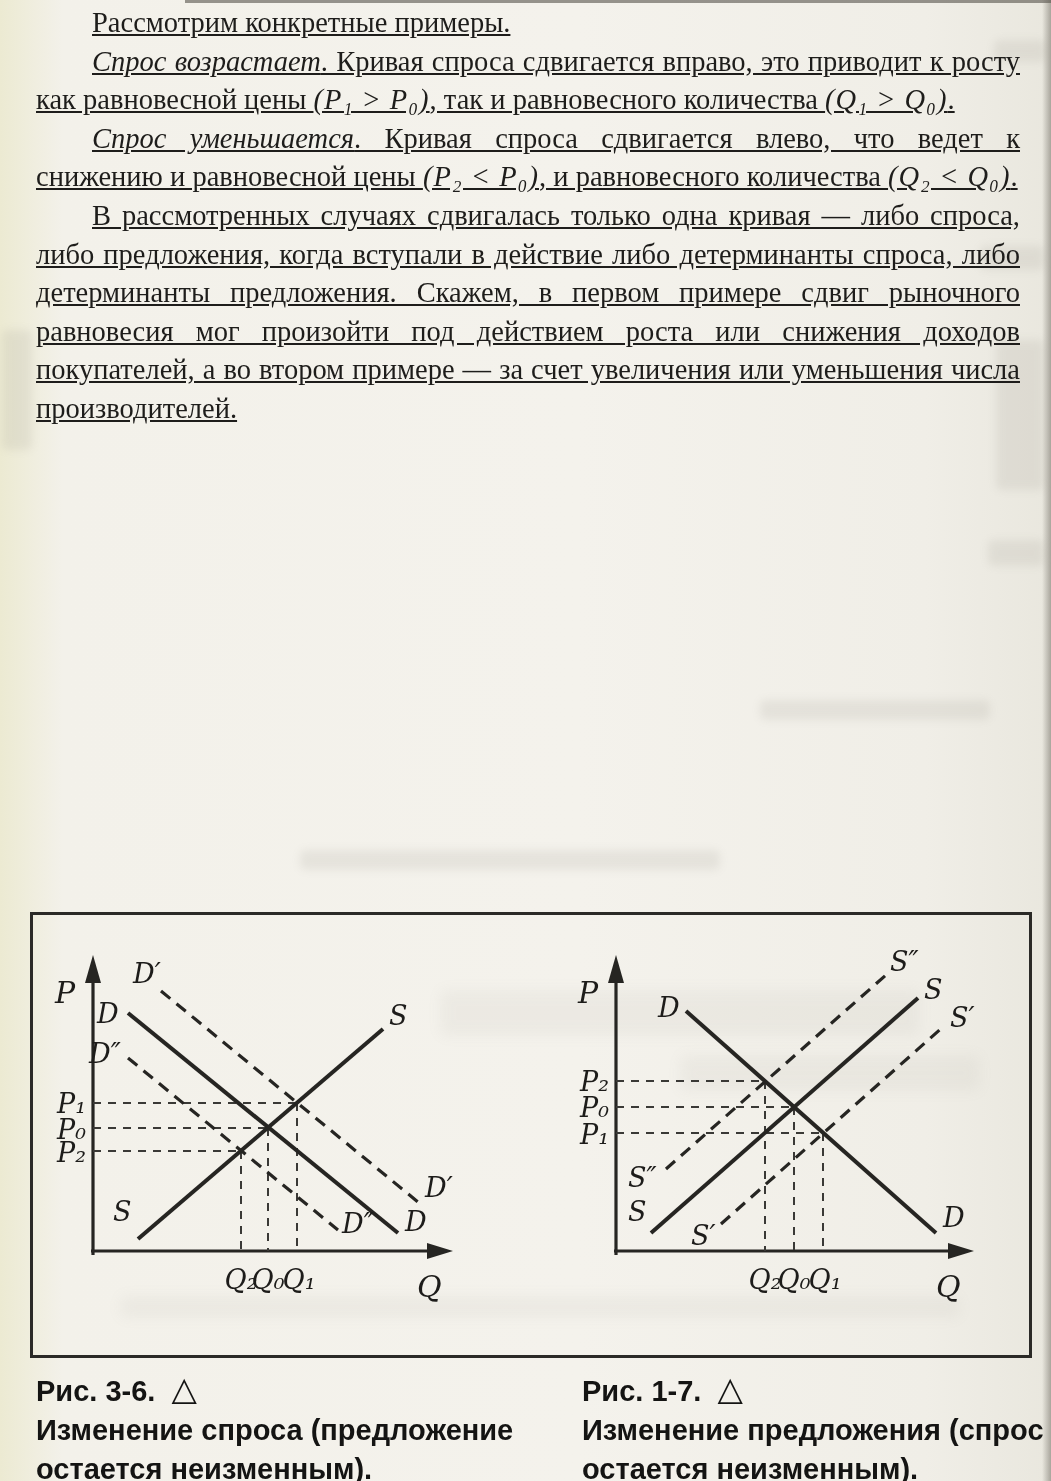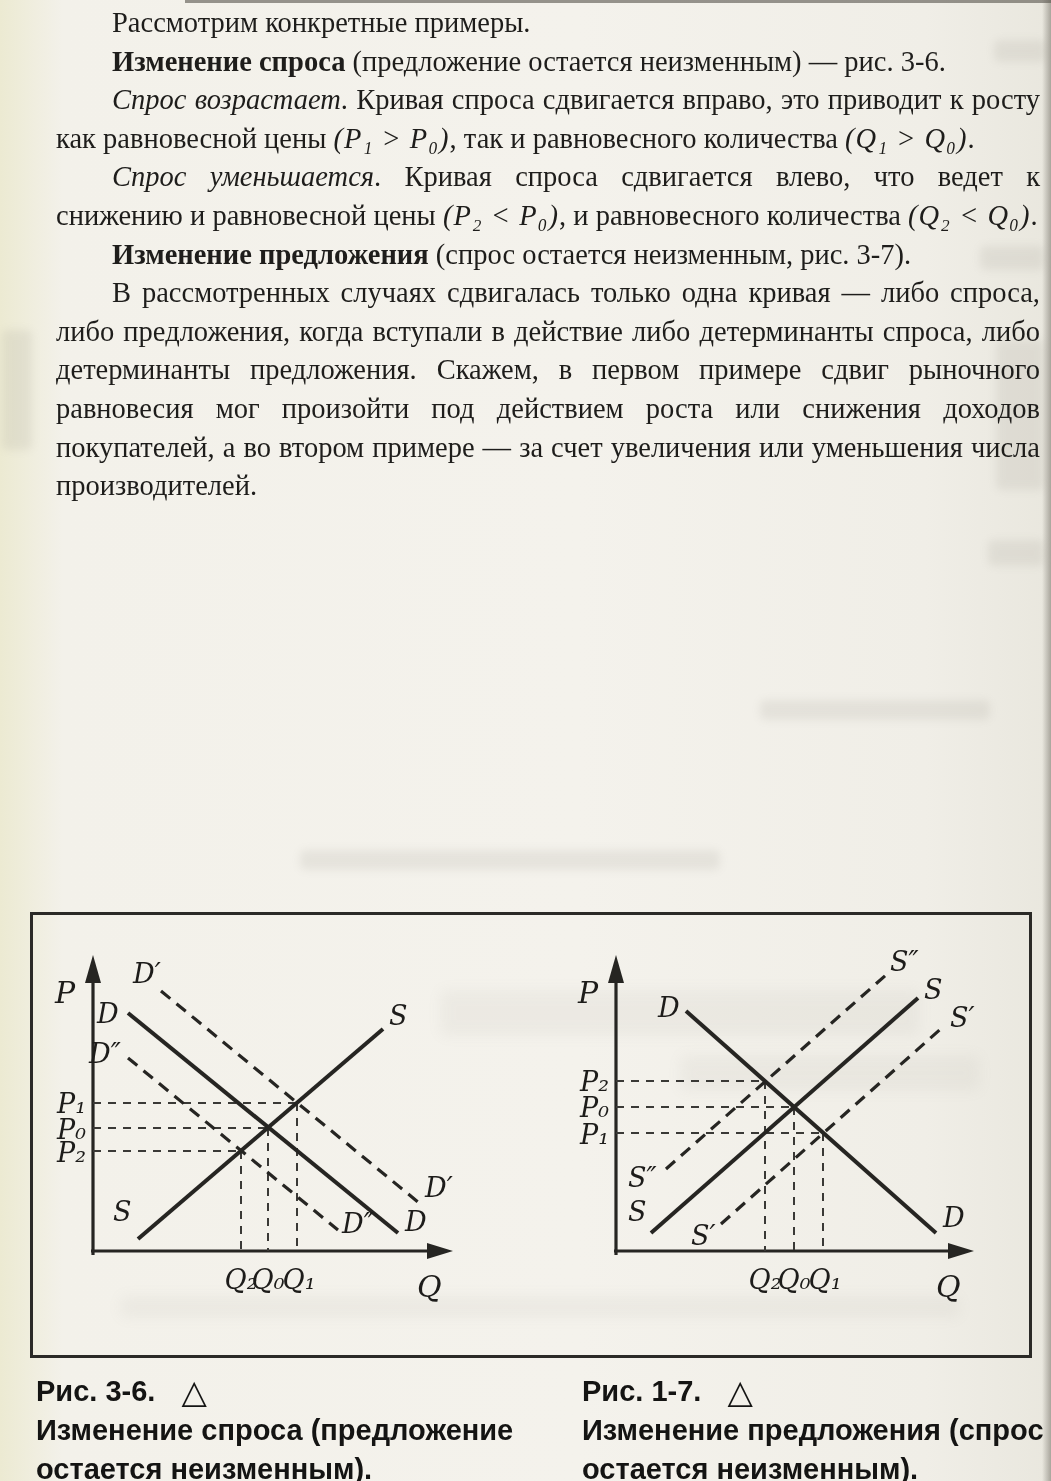--- a/index.html
+++ b/index.html
@@ -15,23 +15,24 @@
   
   .top-edge { position:absolute; top:0; left:185px; right:0; height:3px;
               background:#47443c; opacity:.55; }
   .right-edge { position:absolute; top:0; right:0; width:9px; height:100%;
                 background:linear-gradient(90deg, rgba(0,0,0,0), rgba(90,86,76,.45)); }
   .ghost { position:absolute; background:#8a867b; opacity:.13; filter:blur(4px);
            border-radius:5px; }
   .ghost.big { opacity:.07; filter:blur(7px); }
   
   .text-block {
-    position:absolute; top:4px; left:56px; width:984px;
+    position:absolute; top:4px; left:36px; width:984px;
     font-size:28.5px; line-height:38.6px;
     text-align:justify;
+    text-decoration:underline;
   }
   .text-block p { margin:0; text-indent:56px; }
   .seg-normal { font-style:normal; font-weight:normal; }
   .seg-bold   { font-weight:bold; }
   .seg-italic { font-style:italic; }
   .seg-formula{ font-style:italic; letter-spacing:1px; }
   
   .figure-box {
     position:absolute; left:30px; top:912px; width:1002px; height:446px;
     border:3px solid #2b2a27;
@@ -50,21 +51,21 @@
             font-size:27px; fill:#1d1c1a; }
   .lbl-axis { font-size:30px; }
   
   .caption {
     position:absolute; top:1372px;
     font-family:"Liberation Sans","DejaVu Sans",sans-serif;
     font-weight:bold; font-size:29px; line-height:39px; color:#141413;
   }
   .caption.c36 { left:36px;  width:492px; }
   .caption.c37 { left:582px; width:462px; }
-  .cap-ref-line { display:flex; align-items:center; gap:26px; }
+  .cap-ref-line { display:flex; gap:16px; }
   .cap-marker { font-family:"DejaVu Sans",sans-serif; font-weight:normal;
                 font-size:33px; line-height:33px; }
 </style>
 </head>
 <body>
 
 <div class="top-edge"></div>
 <div class="right-edge"></div>
 <div class="ghost" style="left:994px; top:40px;  width:52px; height:22px;"></div>
 <div class="ghost" style="left:980px; top:246px; width:64px; height:24px;"></div>
@@ -72,24 +73,22 @@
 <div class="ghost" style="left:988px; top:540px; width:56px; height:26px;"></div>
 <div class="ghost" style="left:2px;   top:330px; width:30px; height:120px;"></div>
 <div class="ghost" style="left:760px; top:700px; width:230px; height:20px;"></div>
 <div class="ghost" style="left:300px; top:850px; width:420px; height:20px;"></div>
 <div class="ghost big" style="left:440px; top:990px;  width:480px; height:46px;"></div>
 <div class="ghost big" style="left:680px; top:1055px; width:300px; height:36px;"></div>
 <div class="ghost big" style="left:120px; top:1296px; width:840px; height:22px;"></div>
 
 <div class="text-block">
     <p><span class="seg-normal">Рассмотрим конкретные примеры.</span></p>
-    <p><span class="seg-bold">Изменение спроса</span><span class="seg-normal"> (предложение остается неизменным) — рис. 3-6.</span></p>
     <p><span class="seg-italic">Спрос возрастает</span><span class="seg-normal">. Кривая спроса сдвигается вправо, это приводит к росту как равновесной цены </span><span class="seg-formula">(P₁ &gt; P₀)</span><span class="seg-normal">, так и равновесного количества </span><span class="seg-formula">(Q₁ &gt; Q₀)</span><span class="seg-normal">.</span></p>
     <p><span class="seg-italic">Спрос уменьшается</span><span class="seg-normal">. Кривая спроса сдвигается влево, что ведет к снижению и равновесной цены </span><span class="seg-formula">(P₂ &lt; P₀)</span><span class="seg-normal">, и равновесного количества </span><span class="seg-formula">(Q₂ &lt; Q₀)</span><span class="seg-normal">.</span></p>
-    <p><span class="seg-bold">Изменение предложения</span><span class="seg-normal"> (спрос остается неизменным, рис. 3-7).</span></p>
     <p><span class="seg-normal">В рассмотренных случаях сдвигалась только одна кривая — либо спроса, либо предложения, когда вступали в действие либо детерминанты спроса, либо детерминанты предложения. Скажем, в первом примере сдвиг рыночного равновесия мог произойти под действием роста или снижения доходов покупателей, а во втором примере — за счет увеличения или уменьшения числа производителей.</span></p>
   </div>
 
 <div class="figure-box">
 
   <svg class="fig-svg left" width="472" height="434" viewBox="0 0 472 434">
 
     <line class="axis" x1="52" y1="334" x2="52" y2="52"></line>
     <polygon class="arrow" points="52,34 44,62 60,62"></polygon>
     <line class="axis" x1="50" y1="330" x2="394" y2="330"></line>

